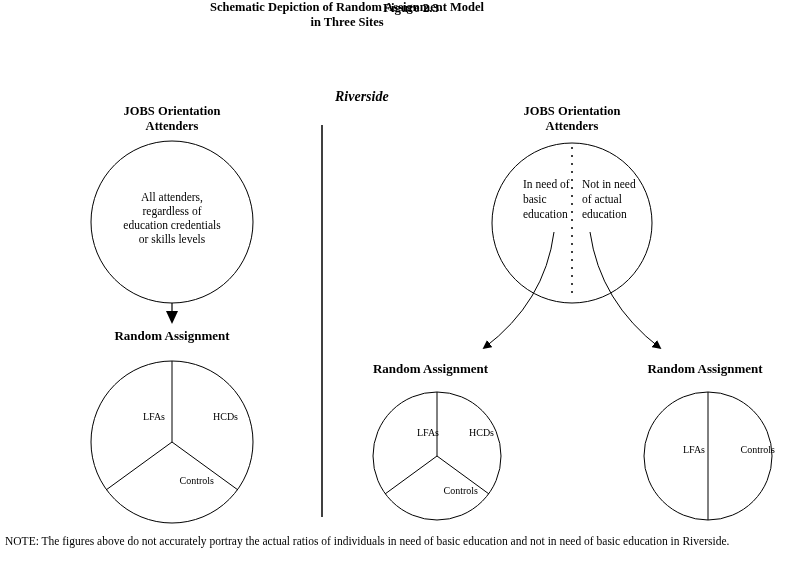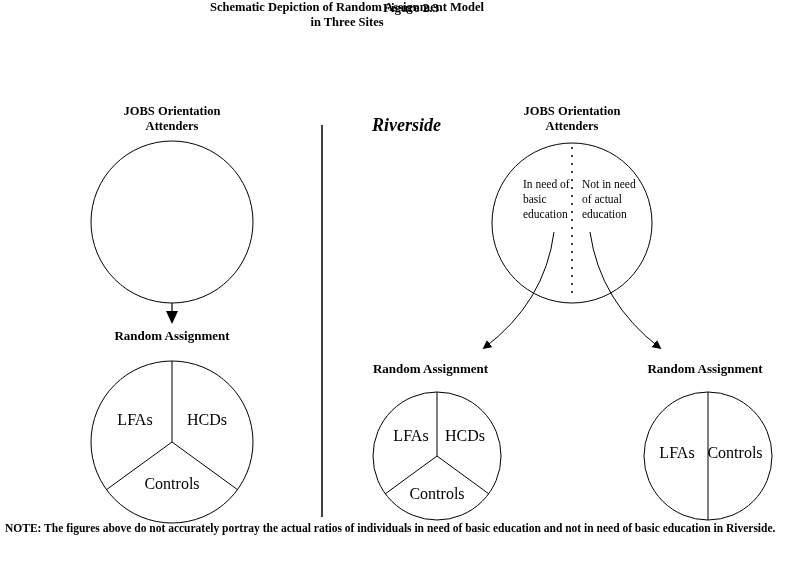--- a/index.html
+++ b/index.html
@@ -15,47 +15,47 @@
   .shapes { position: absolute; left: 0; top: 0; }
   .t { position: absolute; white-space: pre-line; }
   .center { text-align: center; }
   .bold { font-weight: bold; }
   .italic { font-style: italic; }
 
   .title        { left: 0;   top: 17;  width: 786px; font-size: 13px;   line-height: 15px; padding-left: 18px; }
   .subtitle     { left: 0;   top: 43;  width: 694px; font-size: 12.5px; line-height: 15px; }
 
   .site-left    { left: 13px;  top: 101px; font-size: 14px;  line-height: 16px; }
-  .site-right   { left: 335px; top: 117px; font-size: 18px;  line-height: 16px; margin-left: 37px; }
+  .site-right   { left: 335px; top: 89px; font-size: 14px;  line-height: 16px; }
 
   .hdr-left     { left: 92px;  top: 104px; width: 160px; font-size: 12.5px; line-height: 15px; }
   .hdr-right    { left: 492px; top: 104px; width: 160px; font-size: 12.5px; line-height: 15px; }
 
   .circle1-text { left: 92px;  top: 190px; width: 160px; font-size: 11.5px; line-height: 14px; }
 
   .ra1          { left: 86px;  top: 328px; width: 172px; font-size: 13px; }
   .ra2          { left: 348px; top: 361px; width: 165px; font-size: 13px; }
   .ra3          { left: 625px; top: 361px; width: 160px; font-size: 13px; }
 
-  .lbl          { font-size: 16px; }
+  .lbl          { font-size: 10px; text-align: right; }
   .p1-lfa       { left: 105px; top: 411px; width: 60px; }
   .p1-hcd       { left: 176px; top: 411px; width: 62px; }
   .p1-ctl       { left: 130px; top: 475px; width: 84px; }
 
   .rv-left-txt  { left: 509px; top: 177px; width: 70px; font-size: 11.5px; line-height: 15px; margin-left: 14px; }
   .rv-right-txt { left: 582px; top: 177px; width: 70px; font-size: 11.5px; line-height: 15px; }
 
   .p2-lfa       { left: 383px; top: 427px; width: 56px; }
   .p2-hcd       { left: 436px; top: 427px; width: 58px; }
   .p2-ctl       { left: 396px; top: 485px; width: 82px; }
 
   .c3-lfa       { left: 649px; top: 444px; width: 56px; }
   .c3-ctl       { left: 695px; top: 444px; width: 80px; }
 
-  .note         { left: 5px; top: 522px; width: 780px; font-size: 11.5px; font-weight: bold; }
+  .note         { left: 5px; top: 535px; width: 780px; font-size: 11.5px; }
 </style>
 </head>
 <body>
 
 <div class="canvas">
 
   <svg class="shapes" width="786" height="576" viewBox="0 0 786 576">
     <defs>
       <marker id="arrowhead" viewBox="0 0 10 10" refX="8" refY="5" markerWidth="9" markerHeight="9" orient="auto-start-reverse">
         <path d="M 0 0 L 10 5 L 0 10 z" fill="#000000"></path>
@@ -88,20 +88,24 @@
     <circle cx="708" cy="456" r="64" fill="none" stroke="#000000" stroke-width="1"></circle>
     <line x1="708" y1="392" x2="708" y2="520" stroke="#000000" stroke-width="1"></line>
   </svg>
 
   <div class="t title center bold">Figure 2.3</div>
   <div class="t subtitle center bold">Schematic Depiction of Random Assignment Model
 in Three Sites</div>
 
   <div class="t hdr-left center bold">JOBS Orientation
 Attenders</div>
+  <div class="t circle1-text center">All attenders,
+regardless of
+education credentials
+or skills levels</div>
   <div class="t ra1 center bold">Random Assignment</div>
   <div class="t lbl p1-lfa center">LFAs</div>
   <div class="t lbl p1-hcd center">HCDs</div>
   <div class="t lbl p1-ctl center">Controls</div>
 
   <div class="t site-right bold italic">Riverside</div>
   <div class="t hdr-right center bold">JOBS Orientation
 Attenders</div>
   <div class="t rv-left-txt">In need of
 basic

